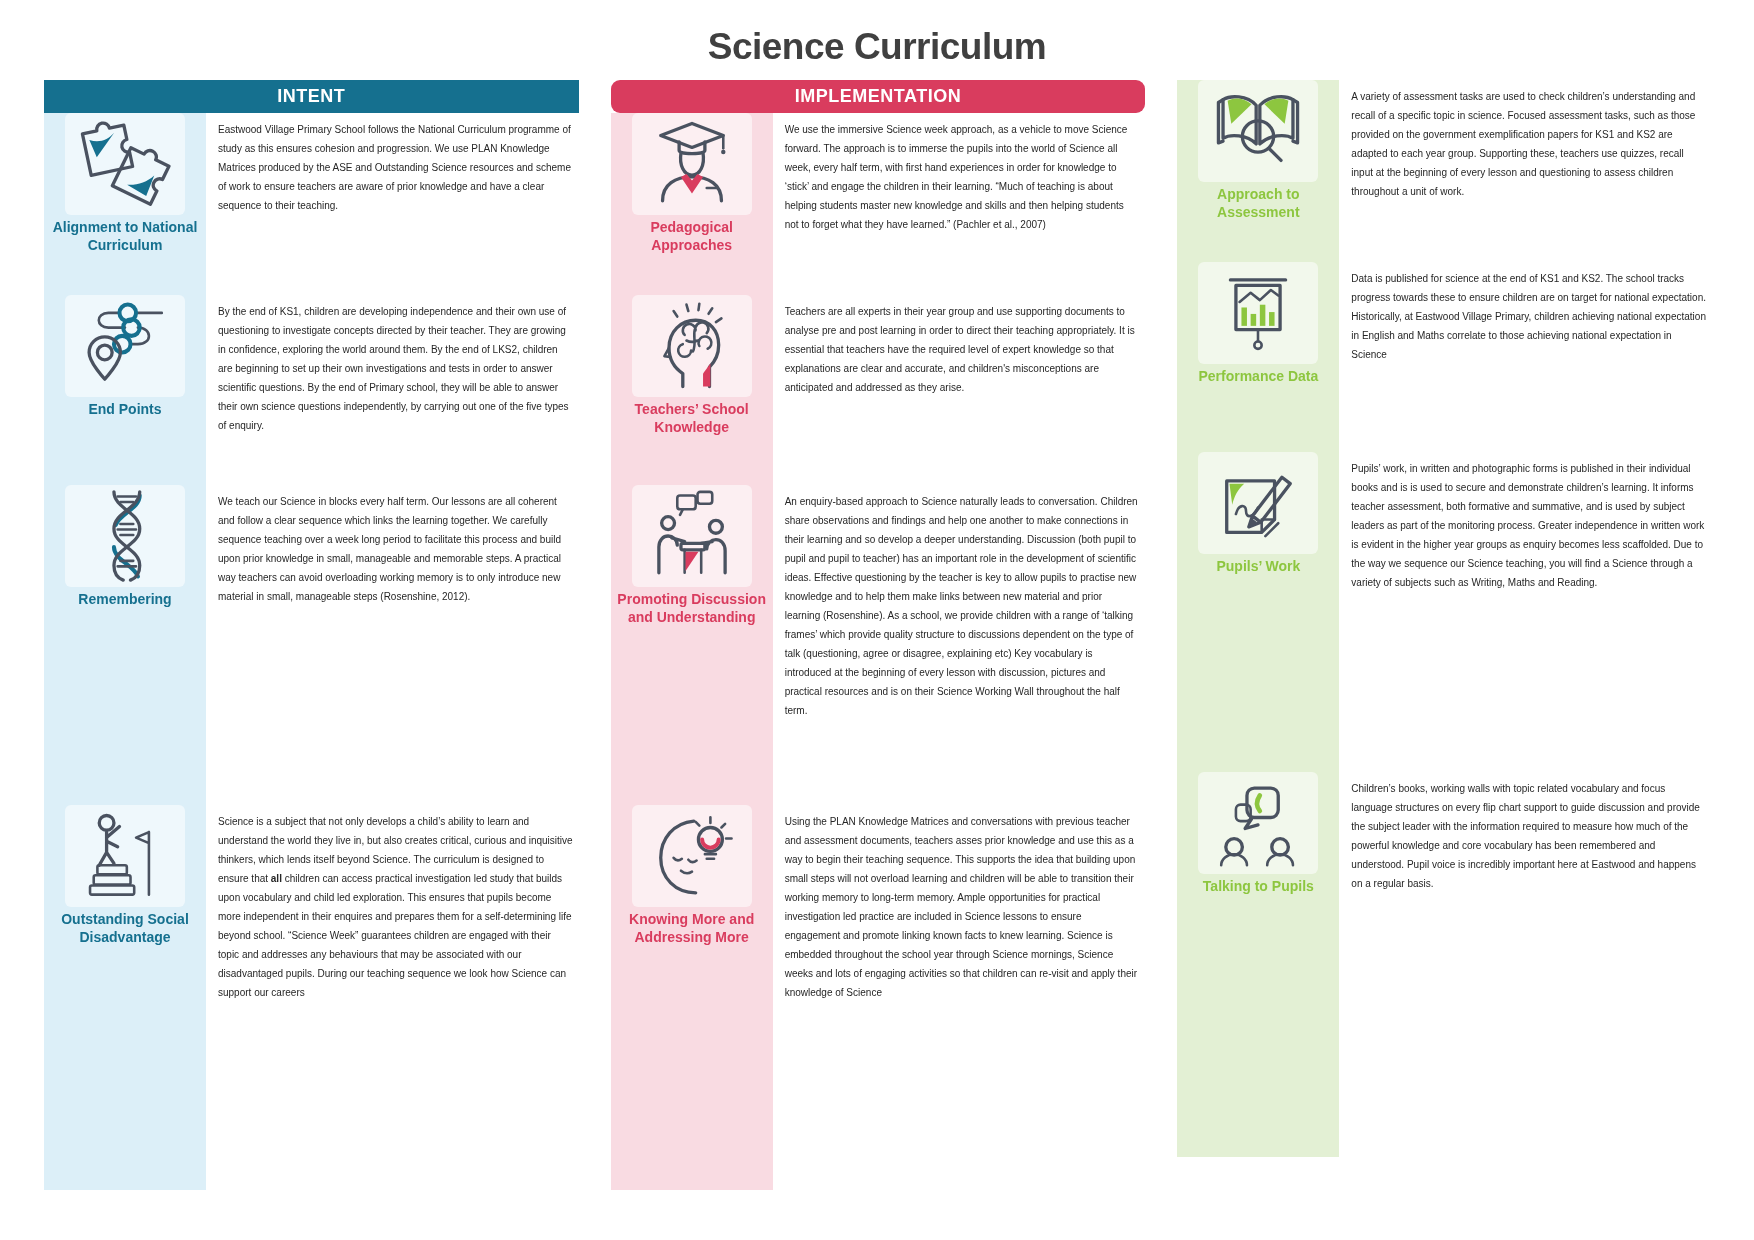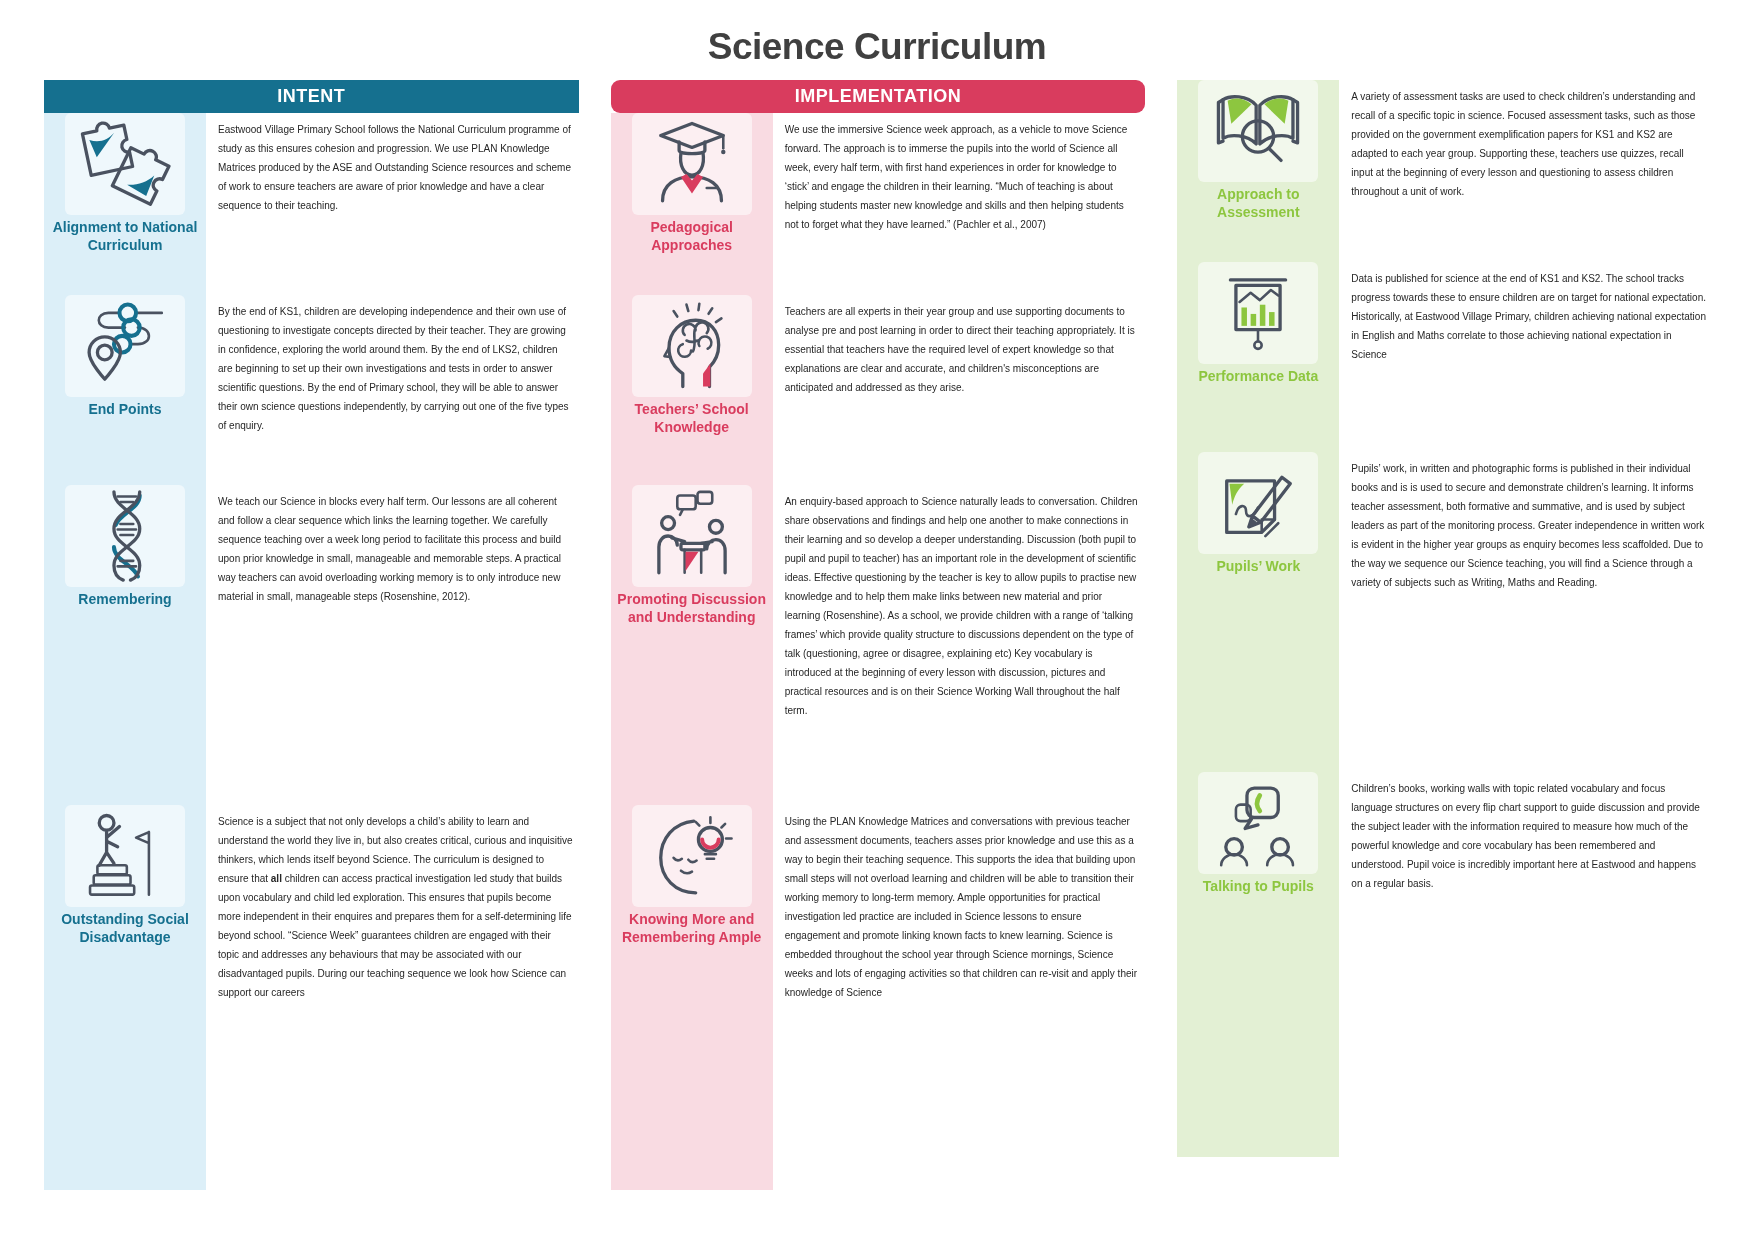--- a/index.html
+++ b/index.html
@@ -169,21 +169,21 @@
         <div class="icon-cell">
           <div class="icon-tile">
             <svg viewBox="0 0 100 100">
               <path class="stroke" d="M52,12 C30,14 16,31 16,52 C16,74 32,90 54,90"></path>
               <path class="stroke-thin" d="M30,52 q4,5 9,1 M46,54 q4,5 9,1 M38,66 q6,5 12,1"></path>
               <circle class="stroke" cx="70" cy="32" r="13"></circle>
               <path class="stroke-thin" d="M64,48 h12 M66,53 h8 M70,8 v6 M86,15 l-4,4 M93,31 h-6 M54,13 l4,4"></path>
               <path class="acc-pink-s" d="M61,32 a9,9 0 0 0 18,0"></path>
             </svg>
           </div>
-          <div class="icon-label">Knowing More and Remembering Ample</div>
+          <div class="icon-label">Knowing More and Addressing More</div>
         </div>
         <div class="text-cell">Using the PLAN Knowledge Matrices and conversations with previous teacher and assessment documents, teachers asses prior knowledge and use this as a way to begin their teaching sequence.  This supports the idea that building upon small steps will not overload learning and children will be able to transition their working memory to long-term memory. Ample opportunities for practical investigation led practice are included in Science lessons to ensure engagement and promote linking known facts to knew learning. Science is embedded throughout the school year through Science mornings, Science weeks and lots of engaging activities so that children can re-visit and apply their knowledge of Science</div>
 
       </div>
     </div>
 
     <div class="col c-impact">
       <div class="col-body">
 
         <div class="icon-cell">

